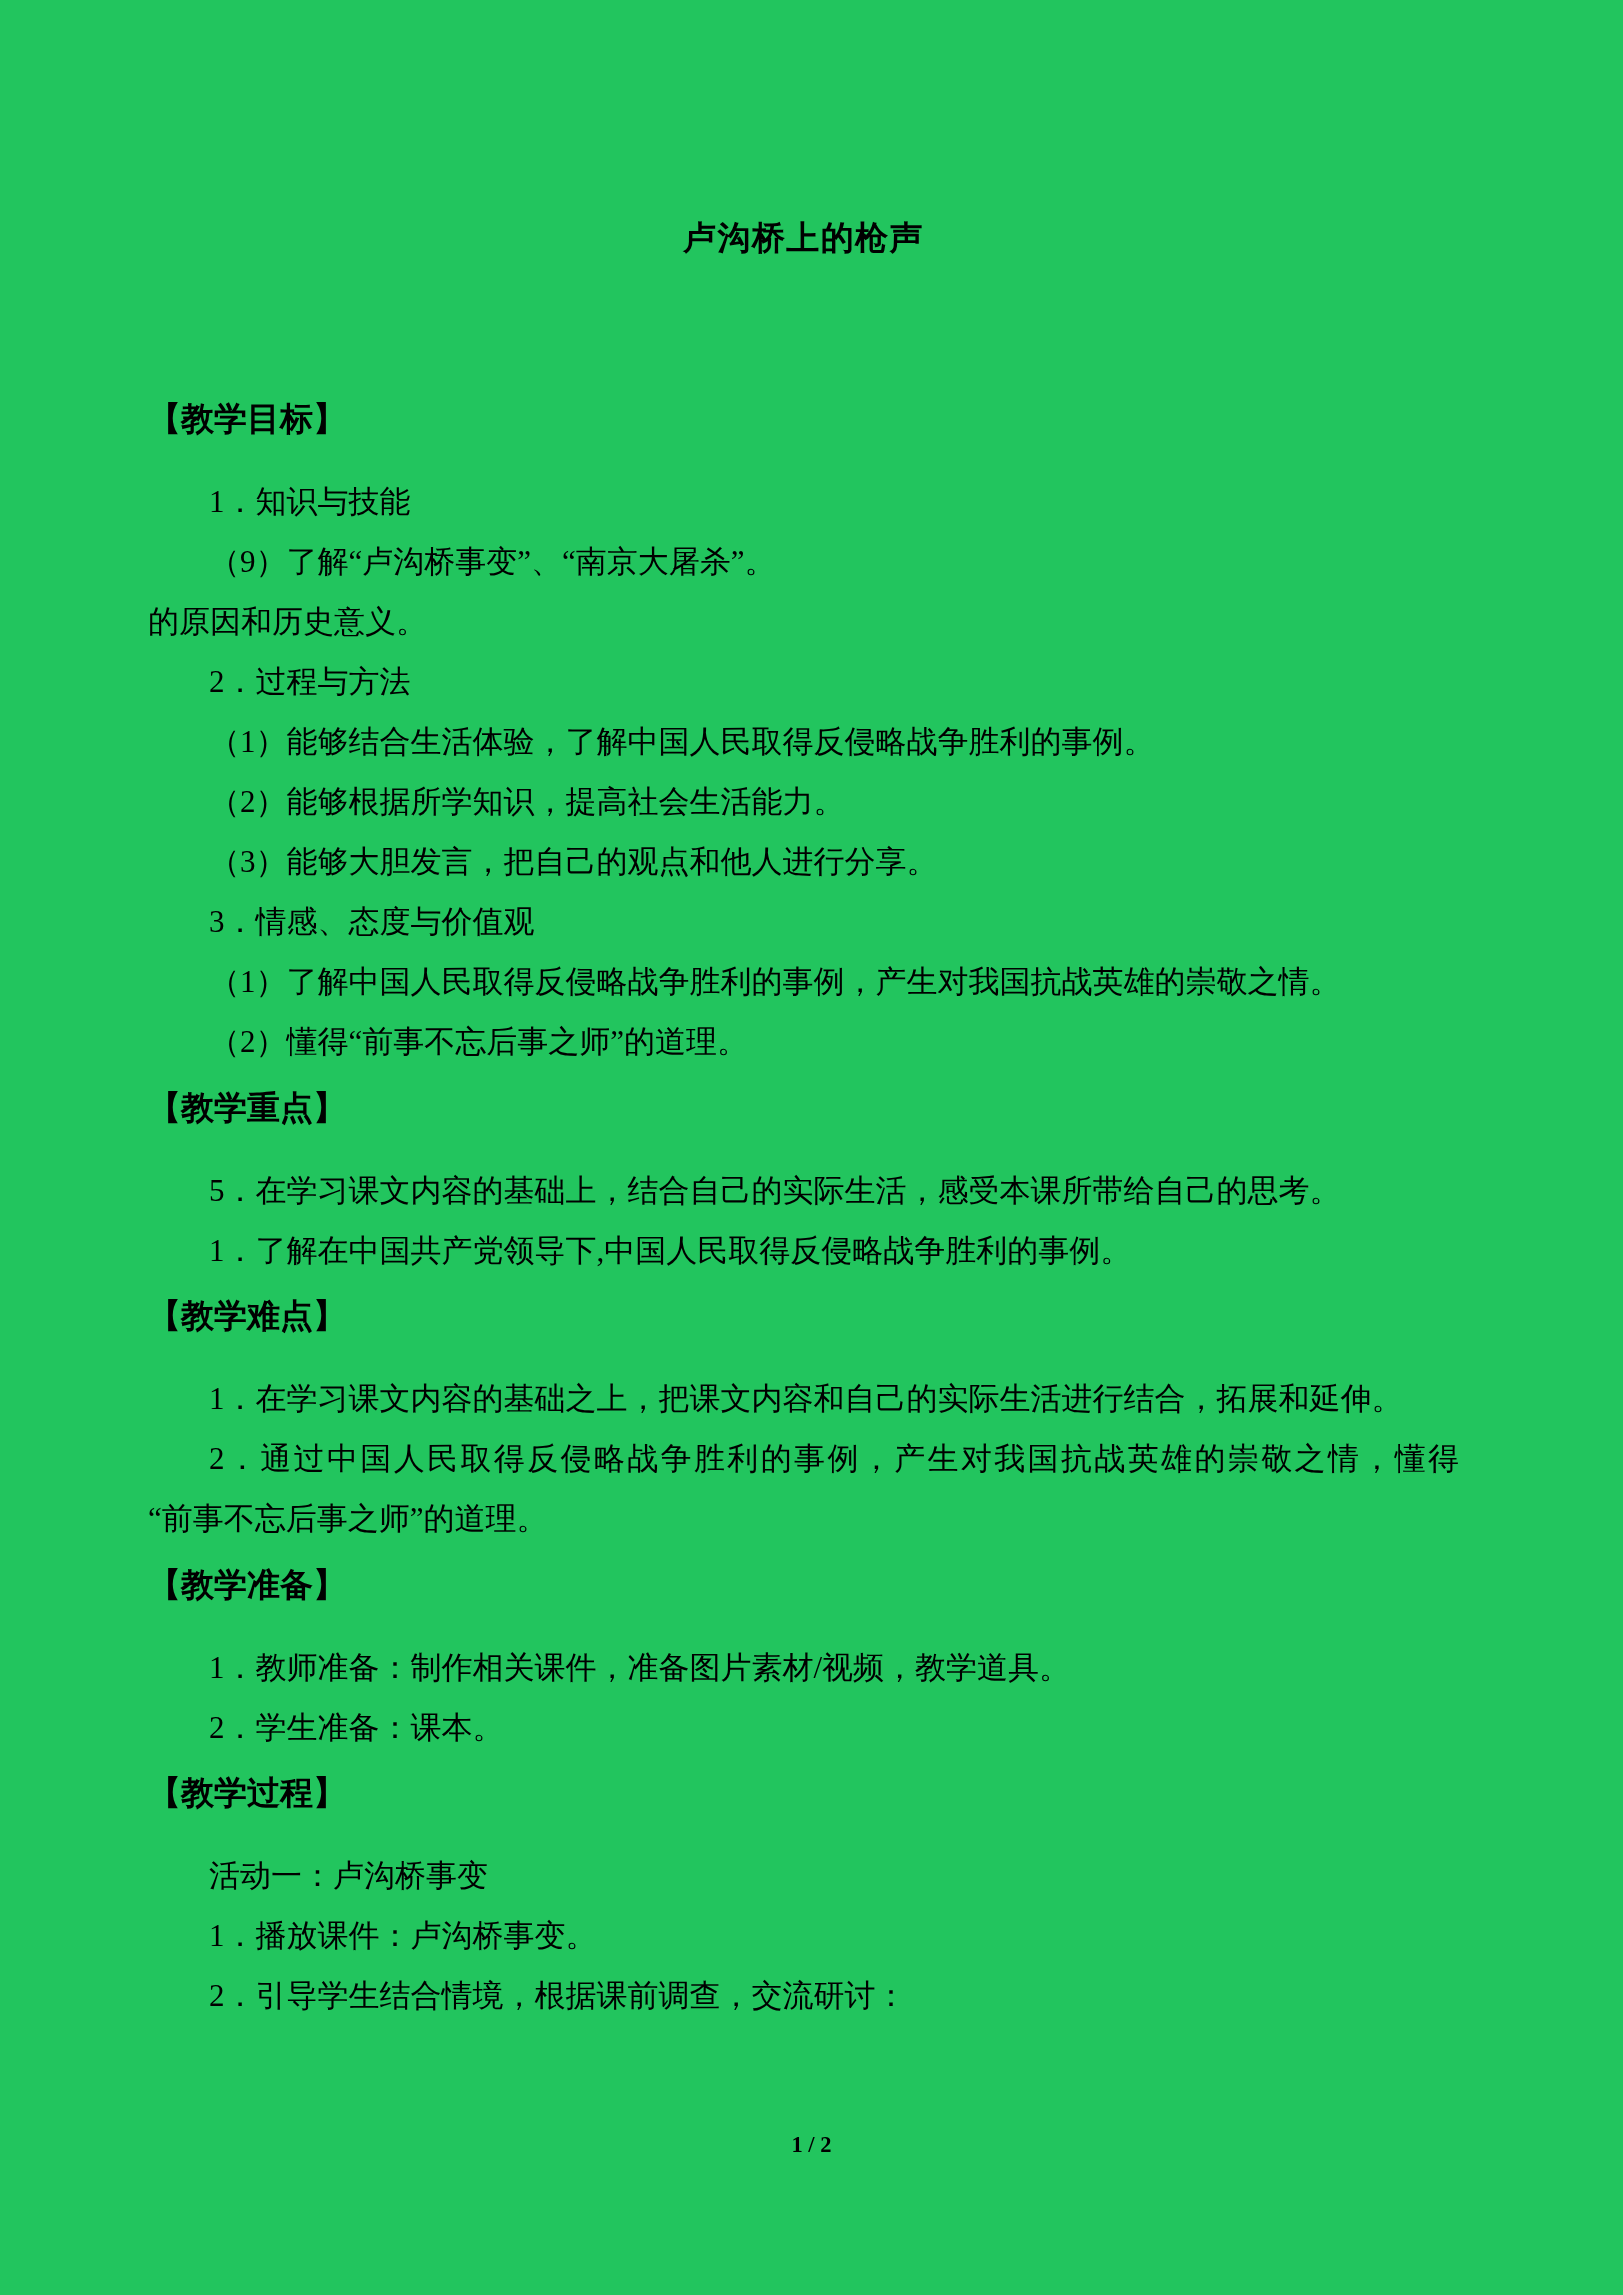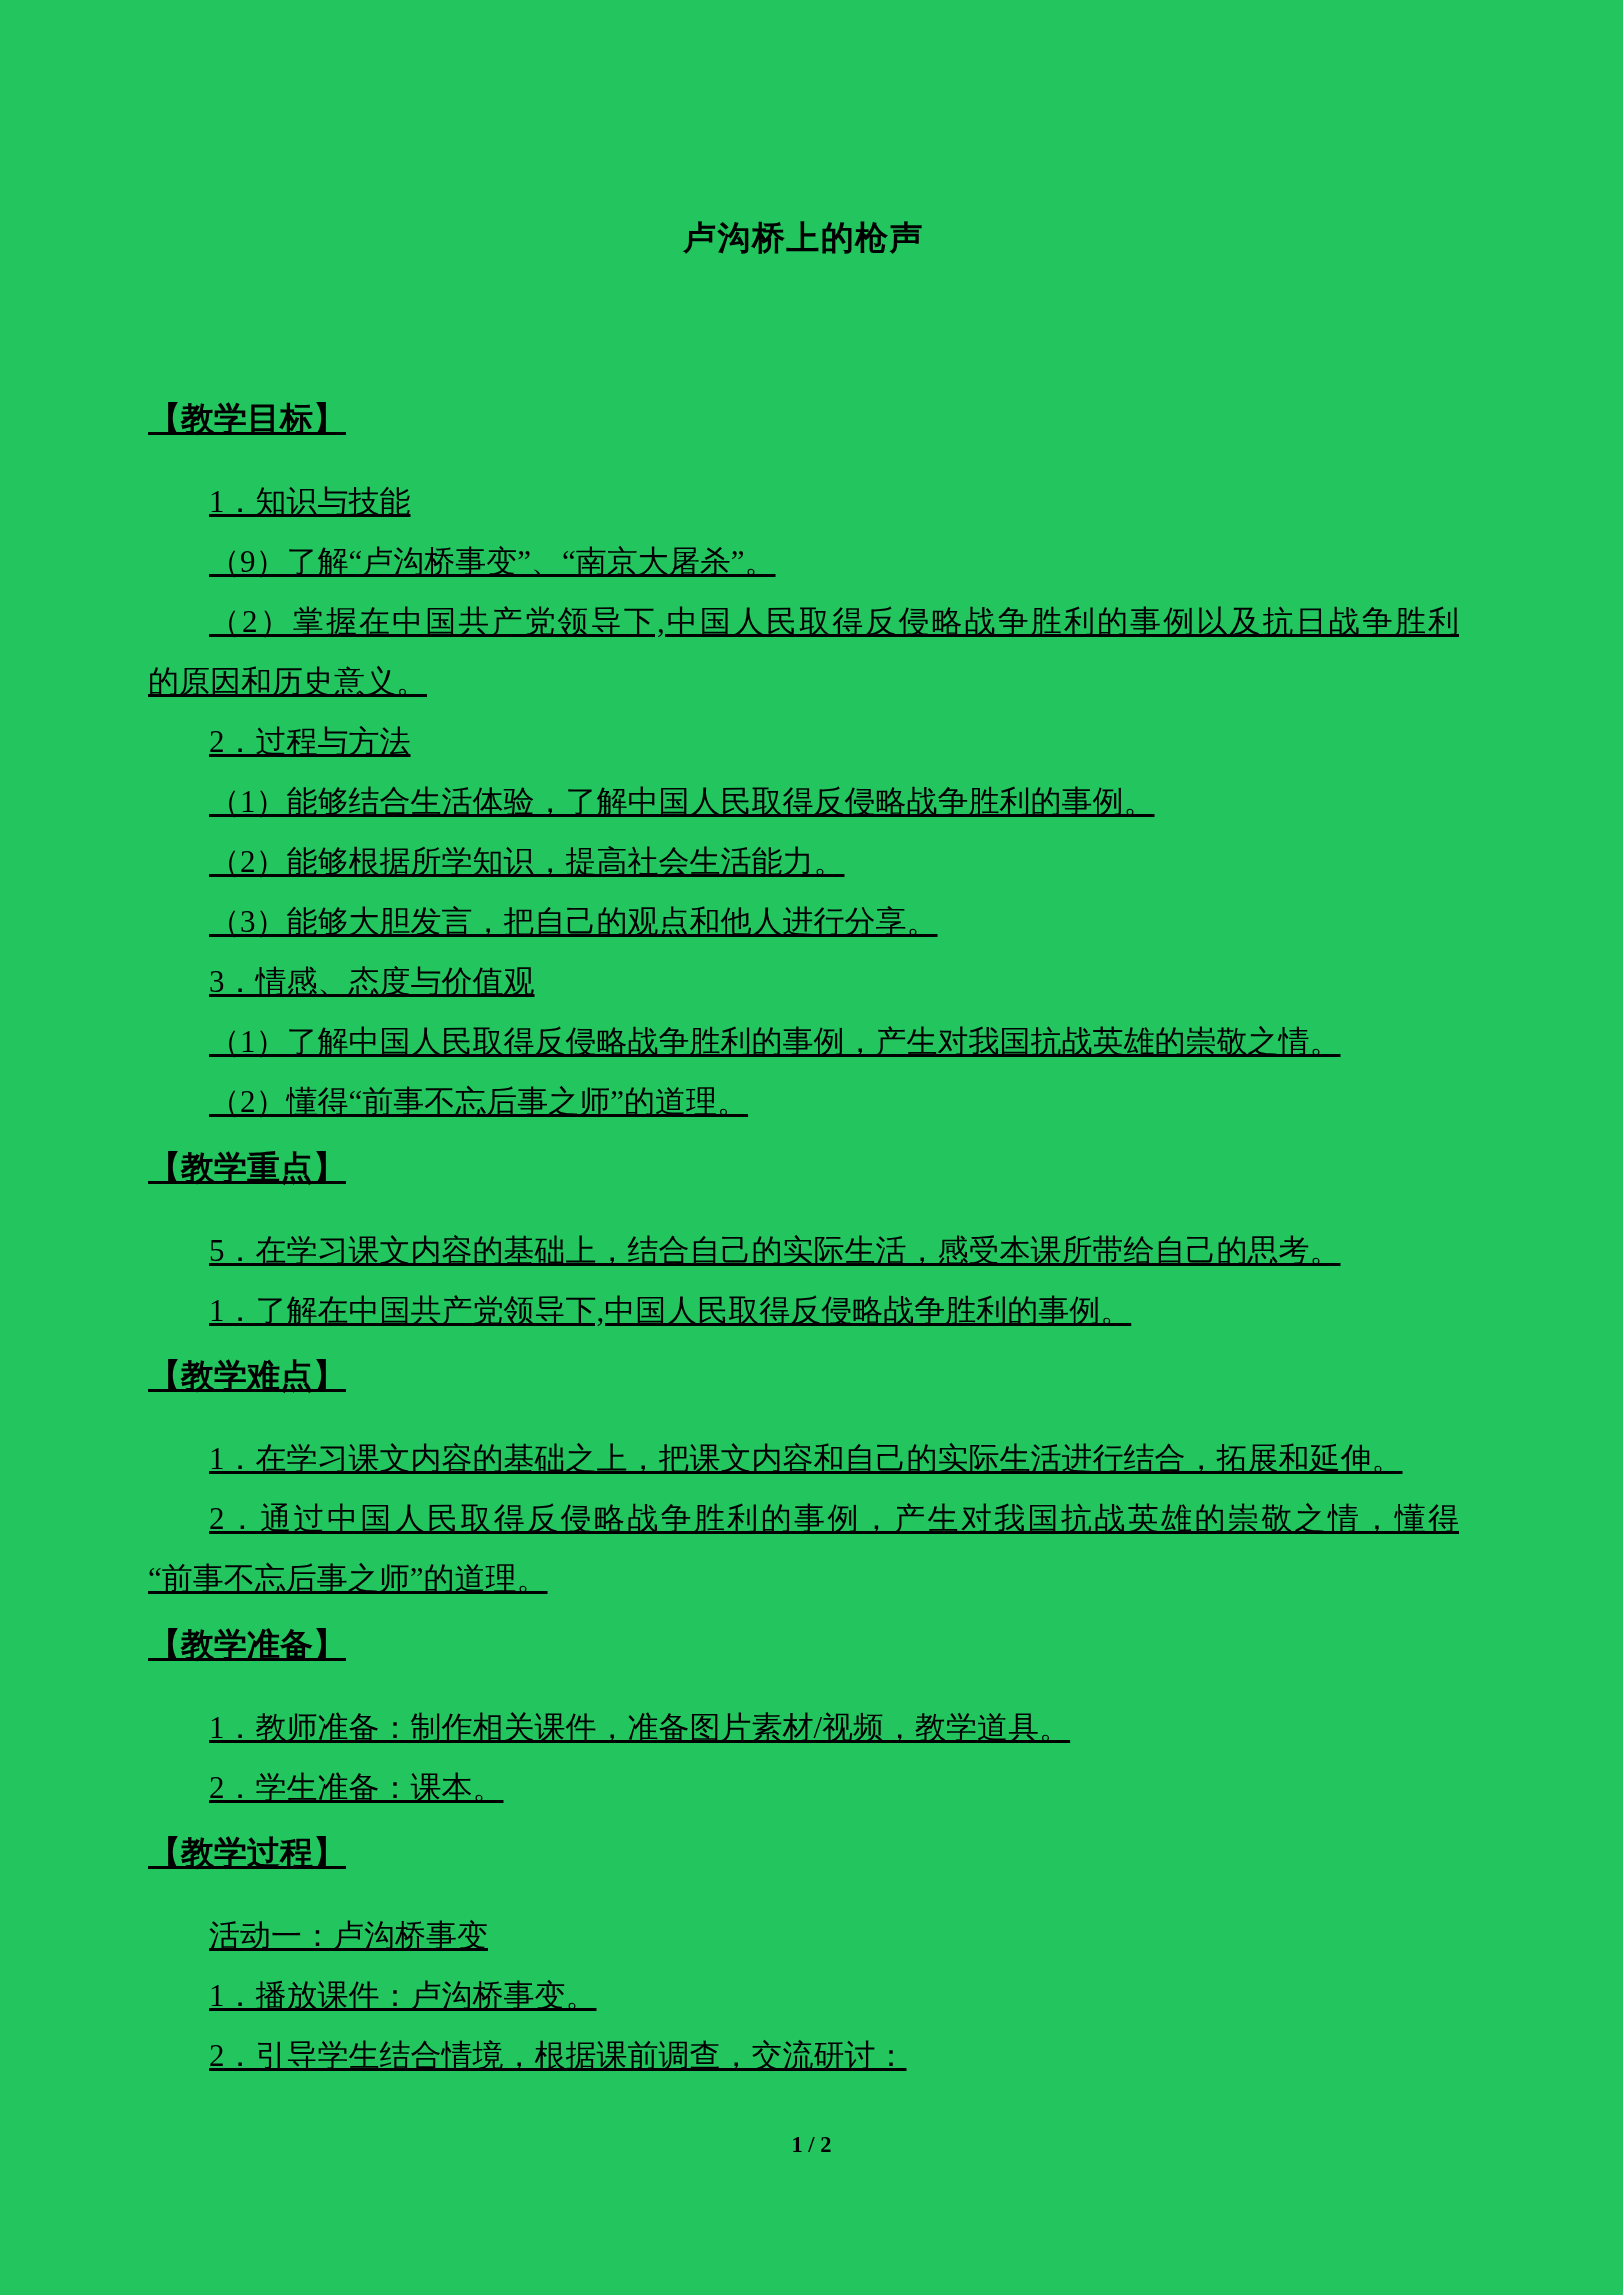--- a/index.html
+++ b/index.html
@@ -20,21 +20,21 @@
     padding: 0 164px 0 148px;
   }
   .doc-title {
     margin: 208px 0 0 0;
     font-size: 33px;
     font-weight: bold;
     text-align: center;
     line-height: 60px;
     letter-spacing: 1.4px;
   }
-  section { display: block; text-decoration: underline; }
+  section { display: block; }
   .heading {
     font-size: 33px;
     font-weight: bold;
     line-height: 60px;
     margin-top: 5.5px;
   }
   .heading.first-heading {
     margin-top: 121px;
   }
   .line {
@@ -69,21 +69,20 @@
 <body>
 
 <div class="page">
   <div class="content">
     <h1 class="doc-title">卢沟桥上的枪声</h1>
     <main>
         <section>
           <div class="heading first-heading">【教学目标】</div>
           <p class="line indent after-heading">1．知识与技能</p>
           <p class="line indent">（9）了解“卢沟桥事变”、“南京大屠杀”。</p>
-          <p class="line indent justify">（2）掌握在中国共产党领导下,中国人民取得反侵略战争胜利的事例以及抗日战争胜利</p>
           <p class="line">的原因和历史意义。</p>
           <p class="line indent">2．过程与方法</p>
           <p class="line indent">（1）能够结合生活体验，了解中国人民取得反侵略战争胜利的事例。</p>
           <p class="line indent">（2）能够根据所学知识，提高社会生活能力。</p>
           <p class="line indent">（3）能够大胆发言，把自己的观点和他人进行分享。</p>
           <p class="line indent">3．情感、态度与价值观</p>
           <p class="line indent">（1）了解中国人民取得反侵略战争胜利的事例，产生对我国抗战英雄的崇敬之情。</p>
           <p class="line indent">（2）懂得“前事不忘后事之师”的道理。</p>
         </section>
         <section>

